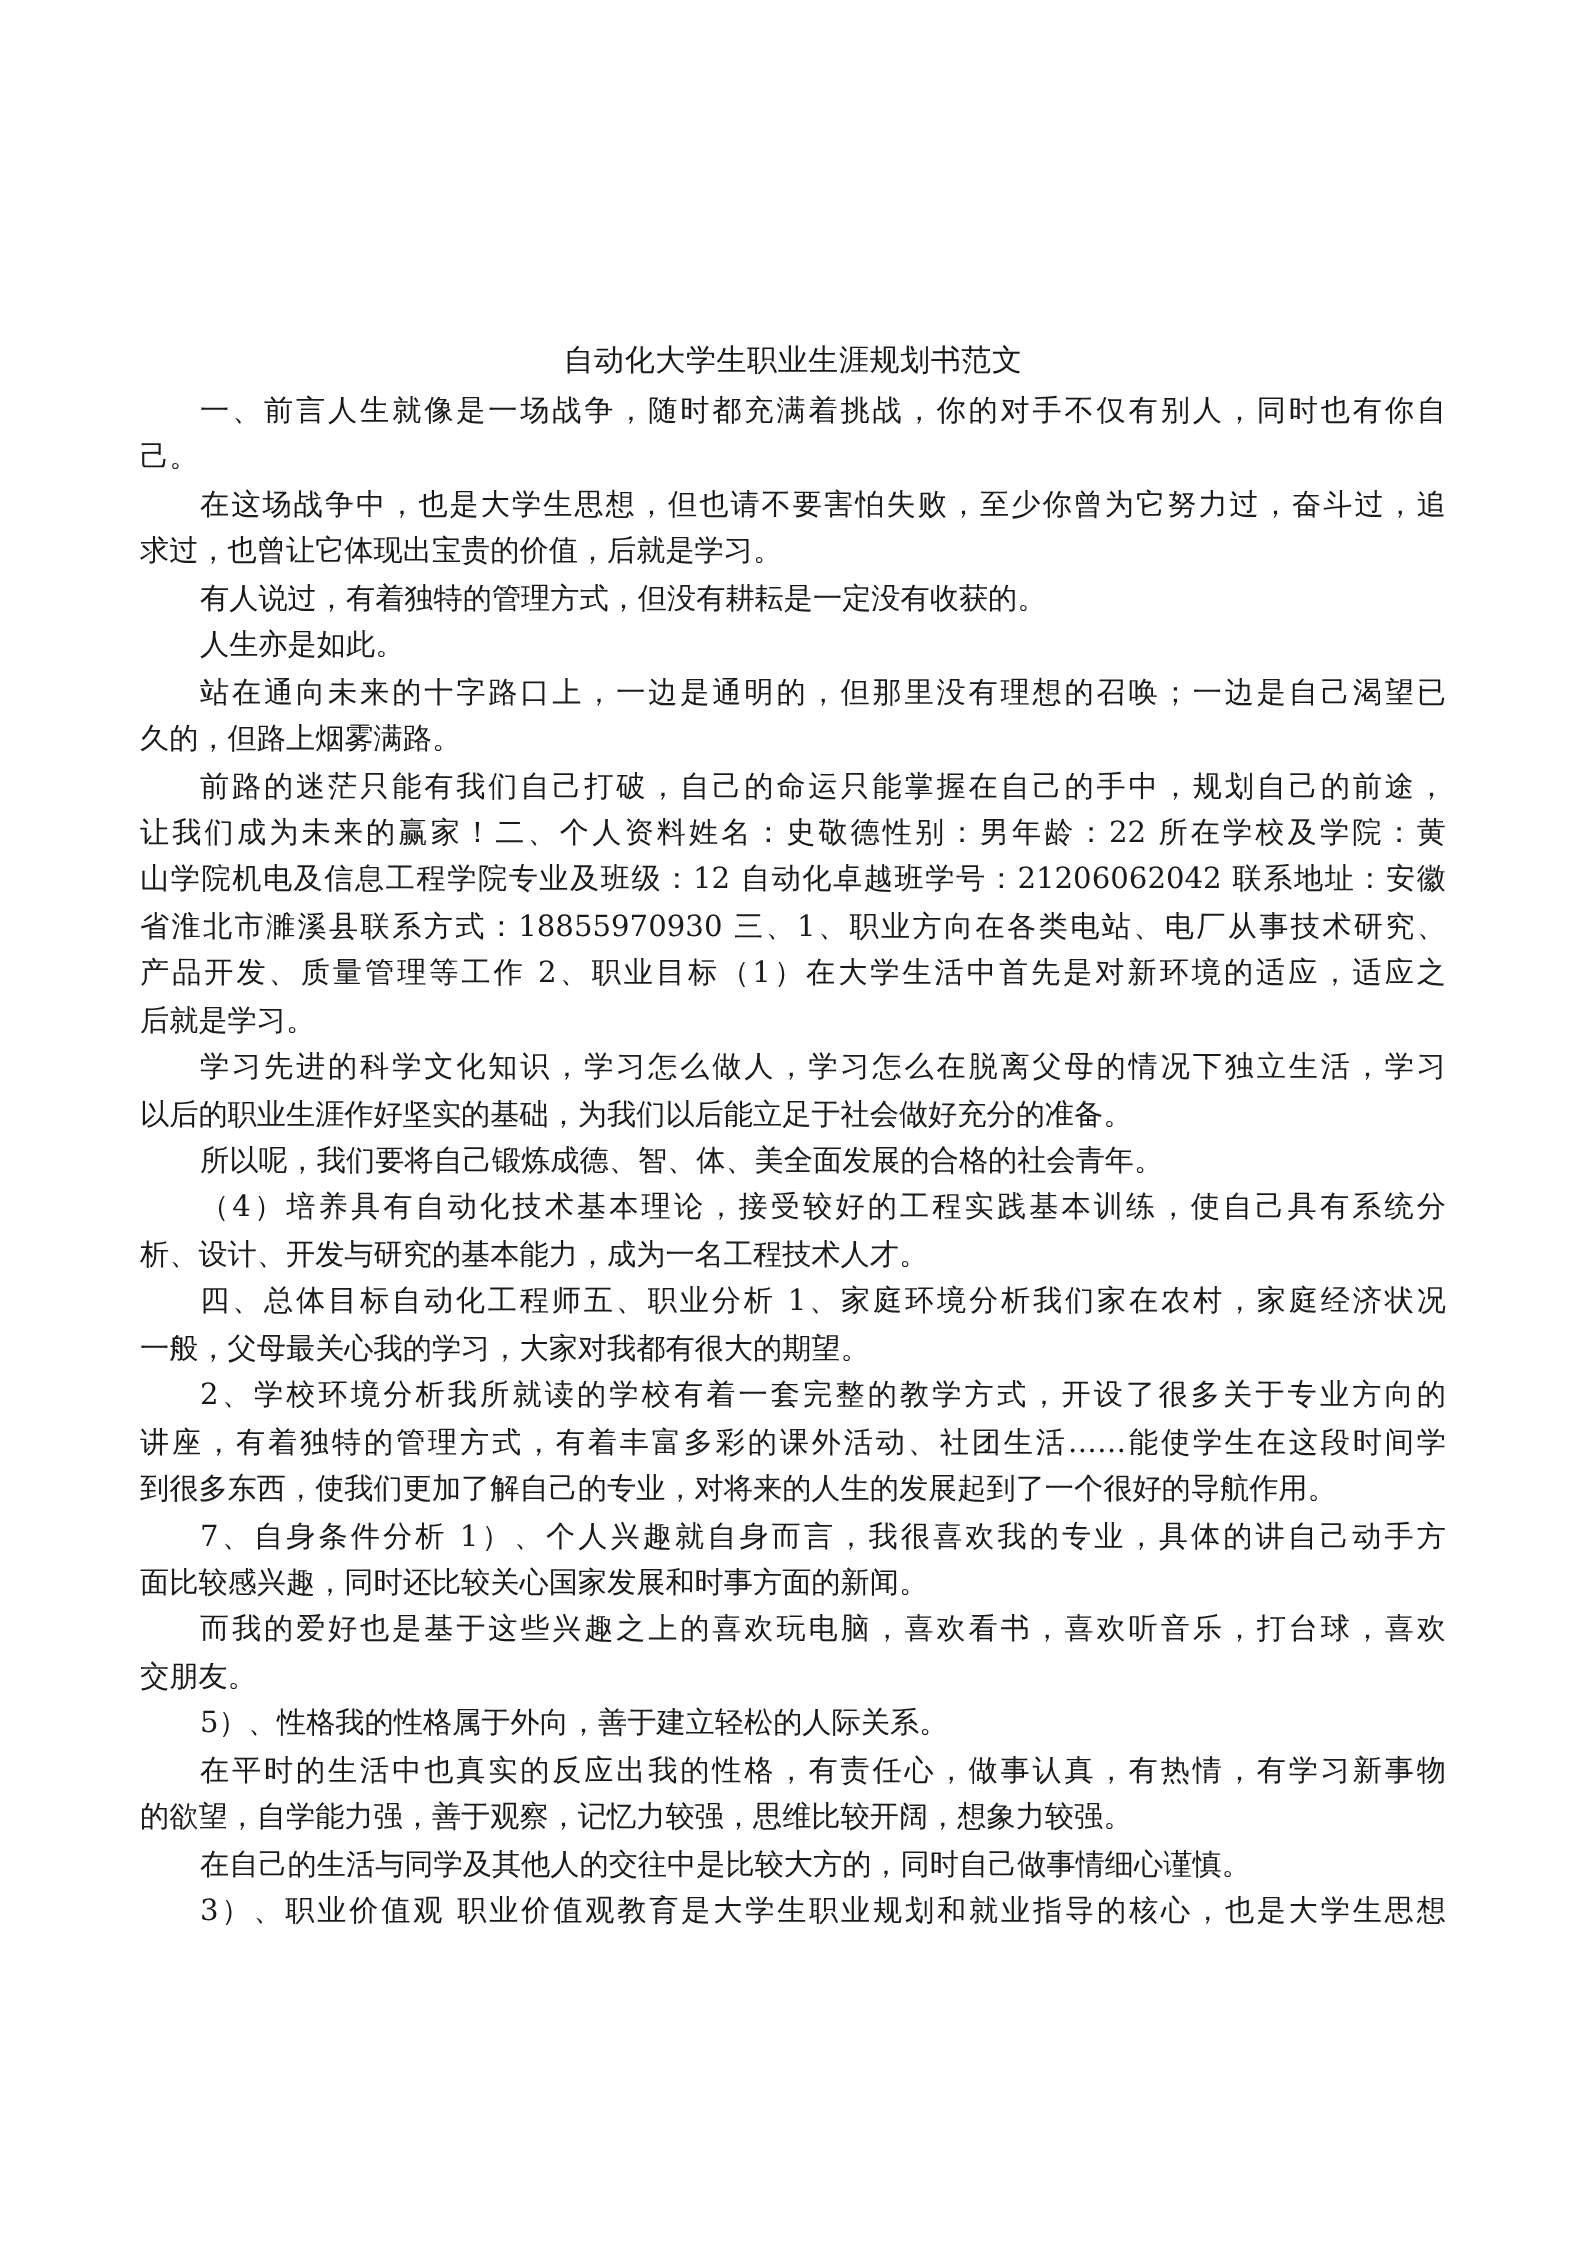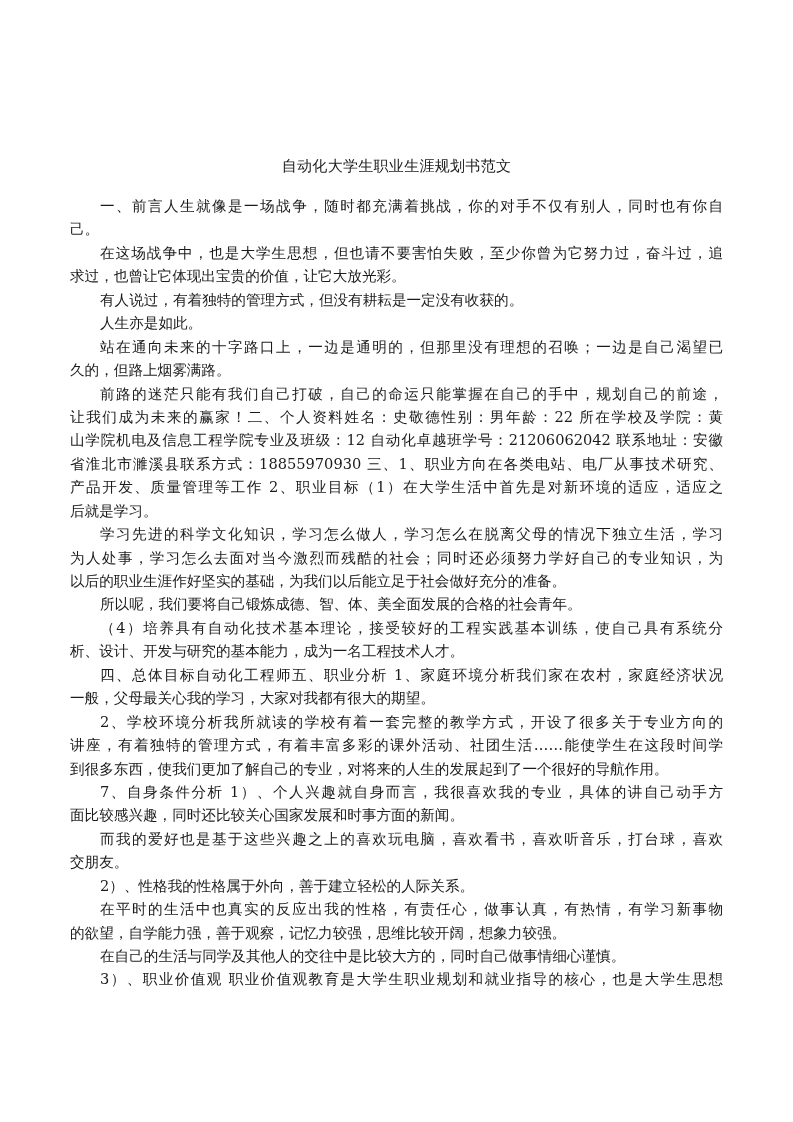--- a/index.html
+++ b/index.html
@@ -19,21 +19,21 @@
     position: absolute;
     left: 0; top: 0;
     width: 793px;
     height: 1122px;
     background: #ffffff;
   }
   .title {
     position: absolute;
     left: 0;
     width: 793px;
-    top: 155px;
+    top: 169px;
     text-align: center;
     font-size: 15px;
     line-height: 22px;
     letter-spacing: 0.3px;
     white-space: nowrap;
   }
   .body {
     position: absolute;
     left: 70px;
     top: 194px;
@@ -60,21 +60,21 @@
 
 <div class="page">
   <div class="title">自动化大学生职业生涯规划书范文</div>
   <div class="body" id="doc-body">
       <div class="para">
         <div class="line first">一、前言人生就像是一场战争，随时都充满着挑战，你的对手不仅有别人，同时也有你自</div>
         <div class="line last">己。</div>
       </div>
       <div class="para">
         <div class="line first">在这场战争中，也是大学生思想，但也请不要害怕失败，至少你曾为它努力过，奋斗过，追</div>
-        <div class="line last">求过，也曾让它体现出宝贵的价值，让它大放光彩。</div>
+        <div class="line last">求过，也曾让它体现出宝贵的价值，后就是学习。</div>
       </div>
       <div class="para">
         <div class="line first last">有人说过，有着独特的管理方式，但没有耕耘是一定没有收获的。</div>
       </div>
       <div class="para">
         <div class="line first last">人生亦是如此。</div>
       </div>
       <div class="para">
         <div class="line first">站在通向未来的十字路口上，一边是通明的，但那里没有理想的召唤；一边是自己渴望已</div>
         <div class="line last">久的，但路上烟雾满路。</div>
@@ -82,21 +82,20 @@
       <div class="para">
         <div class="line first">前路的迷茫只能有我们自己打破，自己的命运只能掌握在自己的手中，规划自己的前途，</div>
         <div class="line">让我们成为未来的赢家！二、个人资料姓名：史敬德性别：男年龄：22 所在学校及学院：黄</div>
         <div class="line">山学院机电及信息工程学院专业及班级：12 自动化卓越班学号：21206062042 联系地址：安徽</div>
         <div class="line">省淮北市濉溪县联系方式：18855970930 三、1、职业方向在各类电站、电厂从事技术研究、</div>
         <div class="line">产品开发、质量管理等工作 2、职业目标（1）在大学生活中首先是对新环境的适应，适应之</div>
         <div class="line last">后就是学习。</div>
       </div>
       <div class="para">
         <div class="line first">学习先进的科学文化知识，学习怎么做人，学习怎么在脱离父母的情况下独立生活，学习</div>
-        <div class="line">为人处事，学习怎么去面对当今激烈而残酷的社会；同时还必须努力学好自己的专业知识，为</div>
         <div class="line last">以后的职业生涯作好坚实的基础，为我们以后能立足于社会做好充分的准备。</div>
       </div>
       <div class="para">
         <div class="line first last">所以呢，我们要将自己锻炼成德、智、体、美全面发展的合格的社会青年。</div>
       </div>
       <div class="para">
         <div class="line first">（4）培养具有自动化技术基本理论，接受较好的工程实践基本训练，使自己具有系统分</div>
         <div class="line last">析、设计、开发与研究的基本能力，成为一名工程技术人才。</div>
       </div>
       <div class="para">
@@ -110,21 +109,21 @@
       </div>
       <div class="para">
         <div class="line first">7、自身条件分析 1）、个人兴趣就自身而言，我很喜欢我的专业，具体的讲自己动手方</div>
         <div class="line last">面比较感兴趣，同时还比较关心国家发展和时事方面的新闻。</div>
       </div>
       <div class="para">
         <div class="line first">而我的爱好也是基于这些兴趣之上的喜欢玩电脑，喜欢看书，喜欢听音乐，打台球，喜欢</div>
         <div class="line last">交朋友。</div>
       </div>
       <div class="para">
-        <div class="line first last">2）、性格我的性格属于外向，善于建立轻松的人际关系。</div>
+        <div class="line first last">5）、性格我的性格属于外向，善于建立轻松的人际关系。</div>
       </div>
       <div class="para">
         <div class="line first">在平时的生活中也真实的反应出我的性格，有责任心，做事认真，有热情，有学习新事物</div>
         <div class="line last">的欲望，自学能力强，善于观察，记忆力较强，思维比较开阔，想象力较强。</div>
       </div>
       <div class="para">
         <div class="line first last">在自己的生活与同学及其他人的交往中是比较大方的，同时自己做事情细心谨慎。</div>
       </div>
       <div class="para">
         <div class="line first">3）、职业价值观 职业价值观教育是大学生职业规划和就业指导的核心，也是大学生思想</div>

